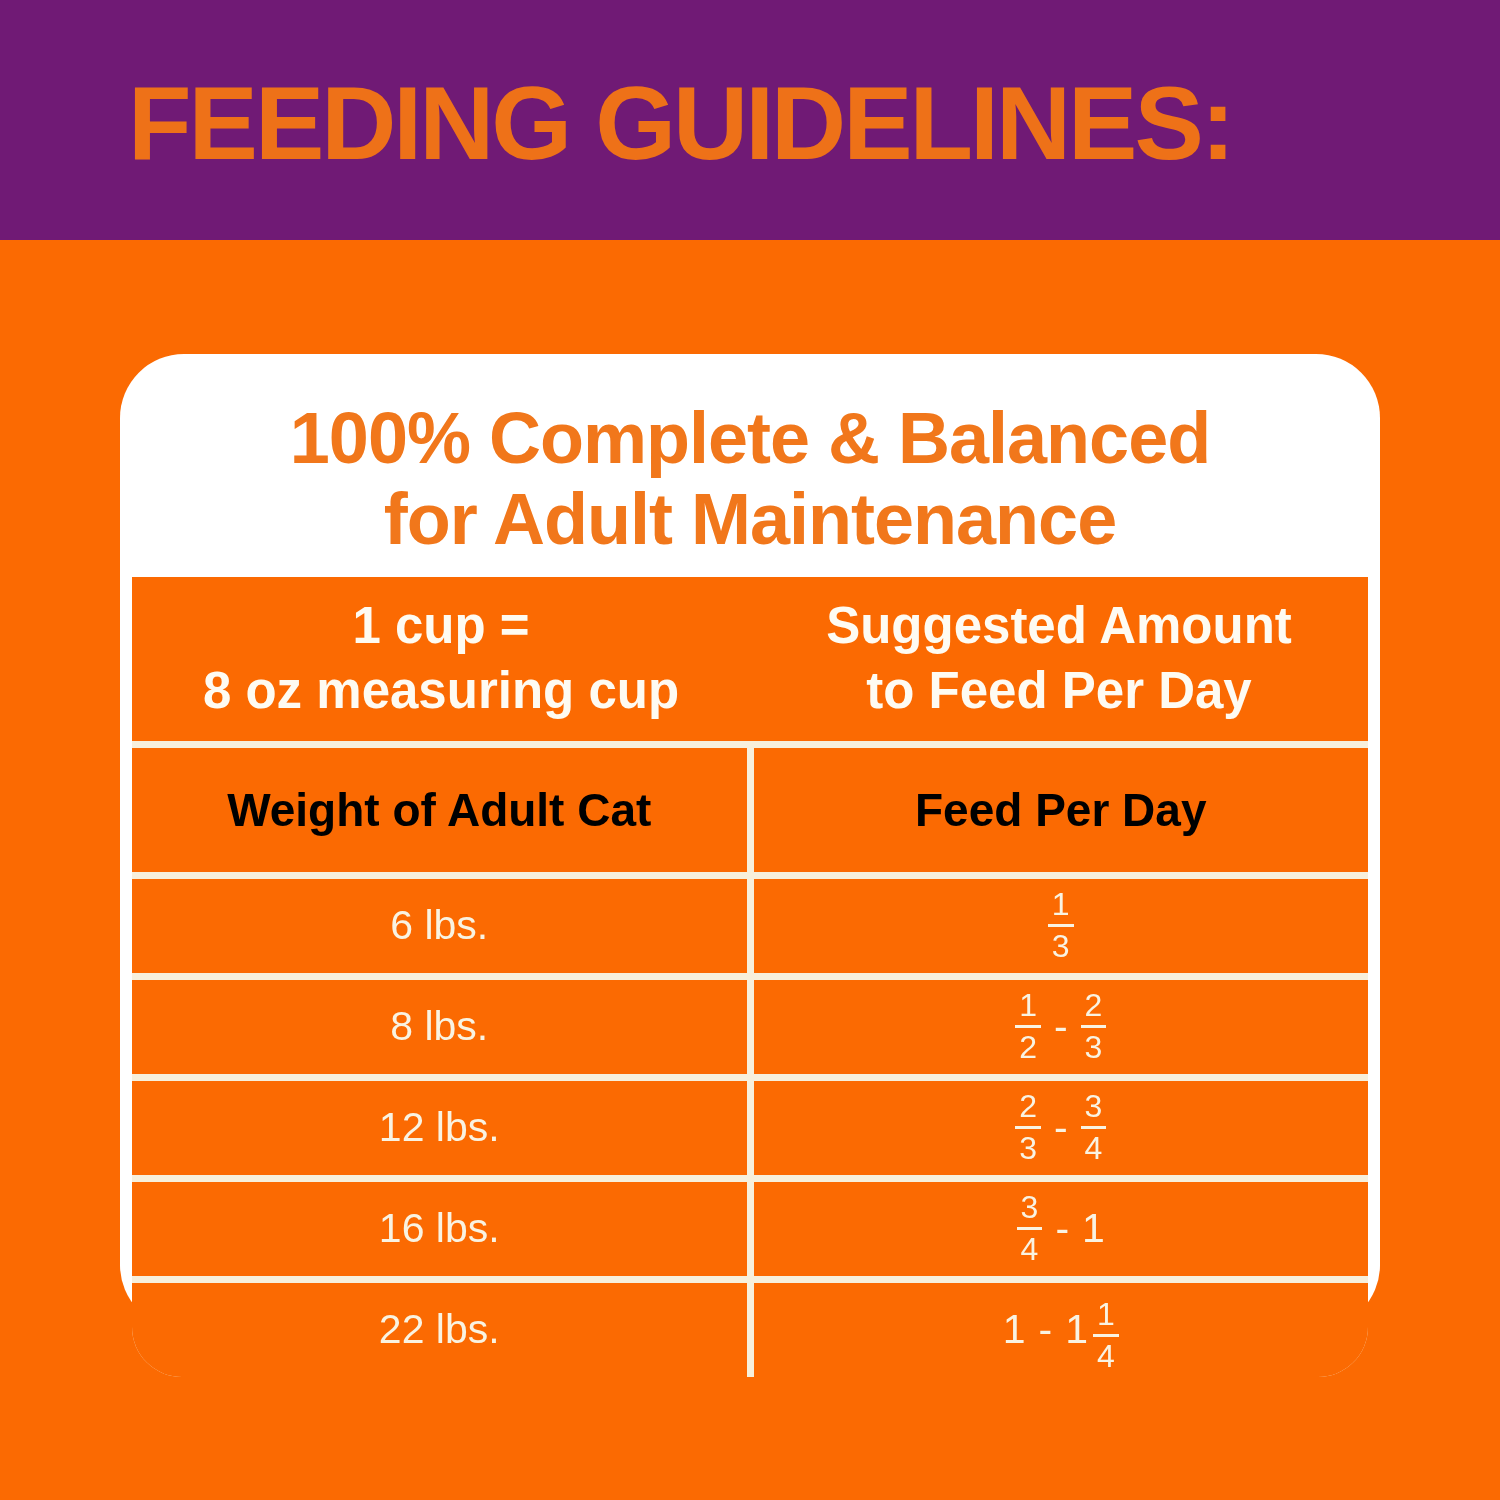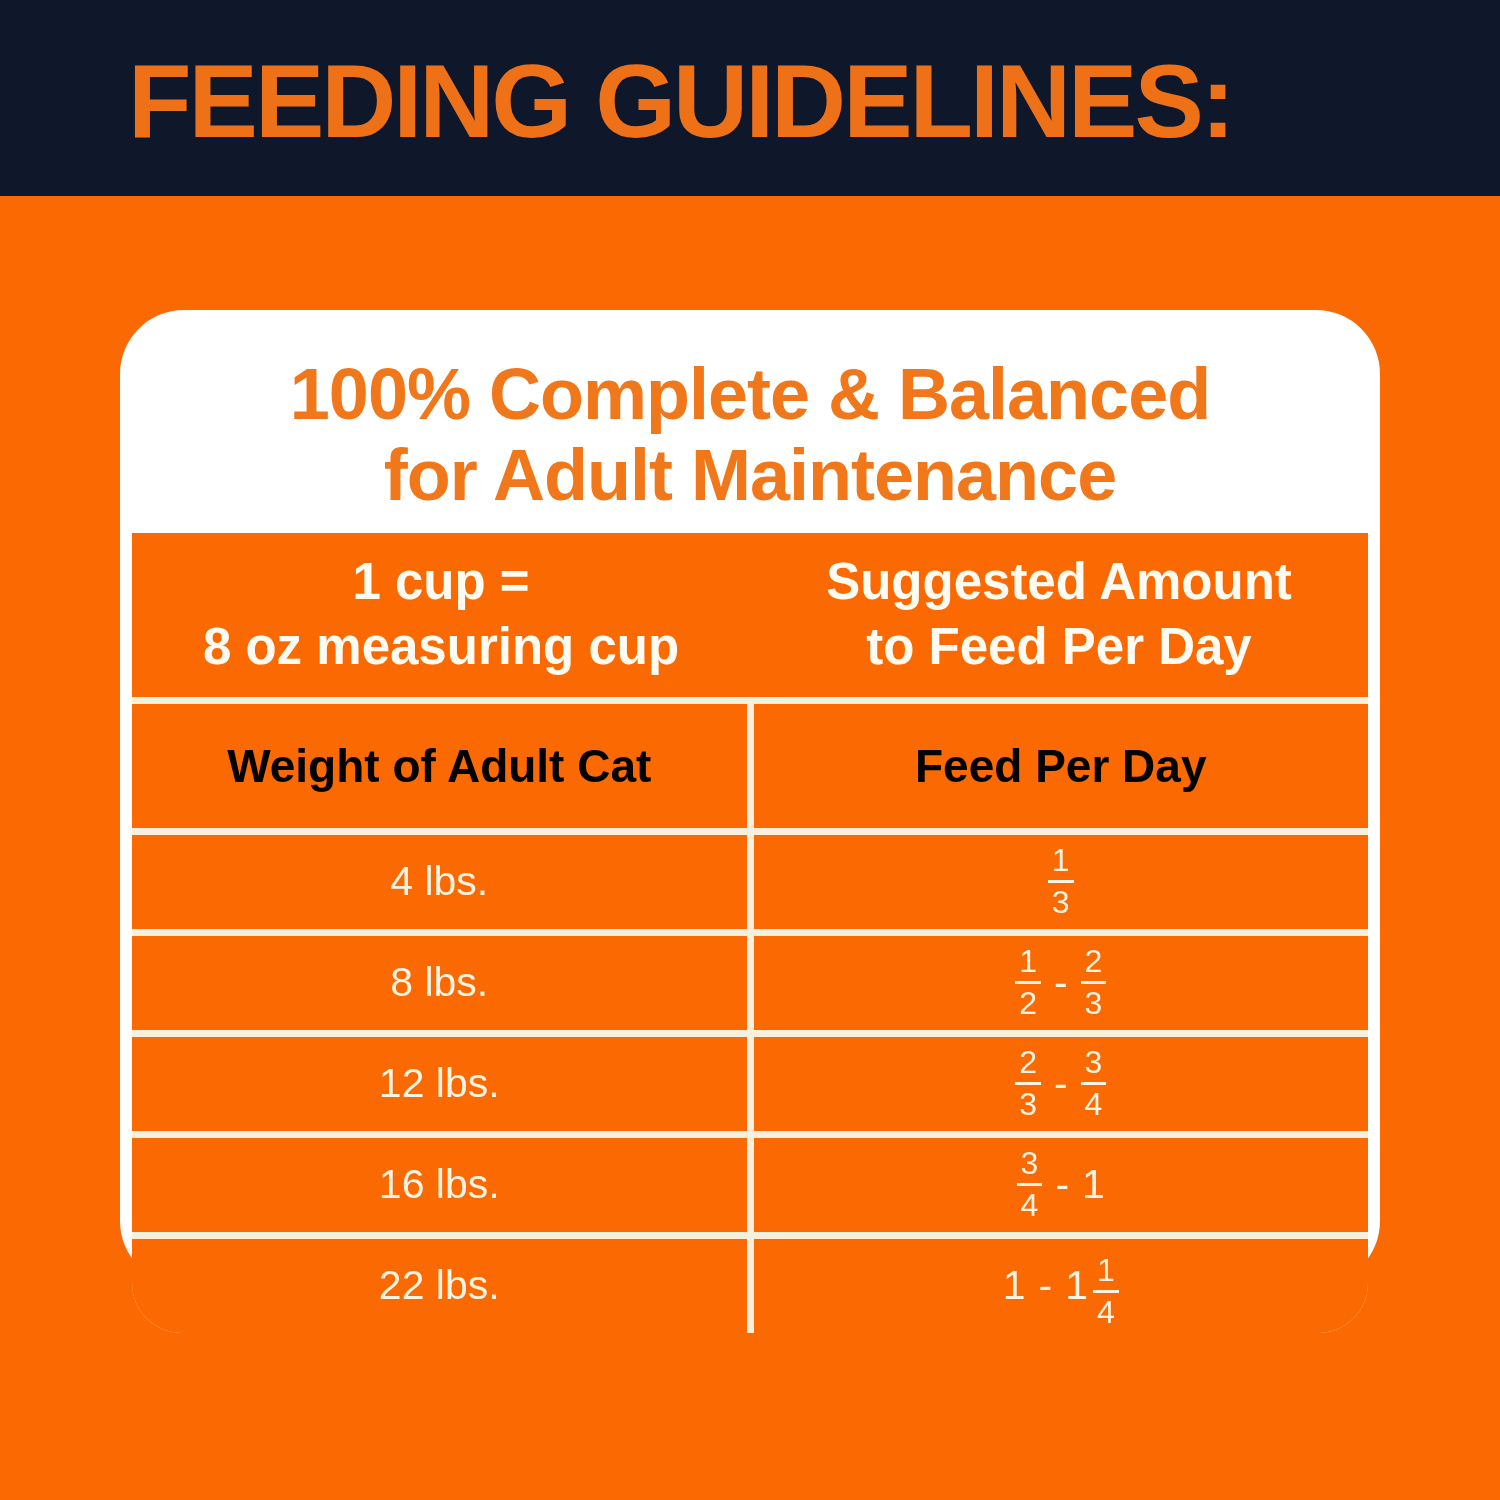--- a/index.html
+++ b/index.html
@@ -6,21 +6,21 @@
   body{
     width:1500px;height:1500px;
     background:#ffffff;
     font-family:"Liberation Sans", sans-serif;
     overflow:hidden;
   }
   .page{position:relative;width:1500px;height:1500px;}
 
   
   .top-band{
-    height:196px;background:#0f172a;
+    height:240px;background:#701a75;
     display:flex;align-items:center;
   }
   .page-title{
     margin:0 0 0 128px;
     padding-top:6px;
     color:#ee7118;
     font-size:104px;
     font-weight:bold;
     letter-spacing:-3px;
     line-height:1;
@@ -133,21 +133,21 @@
         <div class="t-row row-cols with-divider">
           <div class="t-cell">
             <span>Weight of Adult Cat</span>
           </div>
           <div class="t-cell">
             <span>Feed Per Day</span>
           </div>
         </div>
 
         <div style="display:contents;"><div class="t-row row-data with-divider">
-              <div class="t-cell">4 lbs.</div>
+              <div class="t-cell">6 lbs.</div>
               <div class="t-cell cups-flex">
                 <span class="frac">
                   <span class="num">1</span>
                   <span class="den">3</span>
                 </span>
               </div>
             </div><div class="t-row row-data with-divider">
               <div class="t-cell">8 lbs.</div>
               <div class="t-cell cups-flex">
                 <span class="frac">

